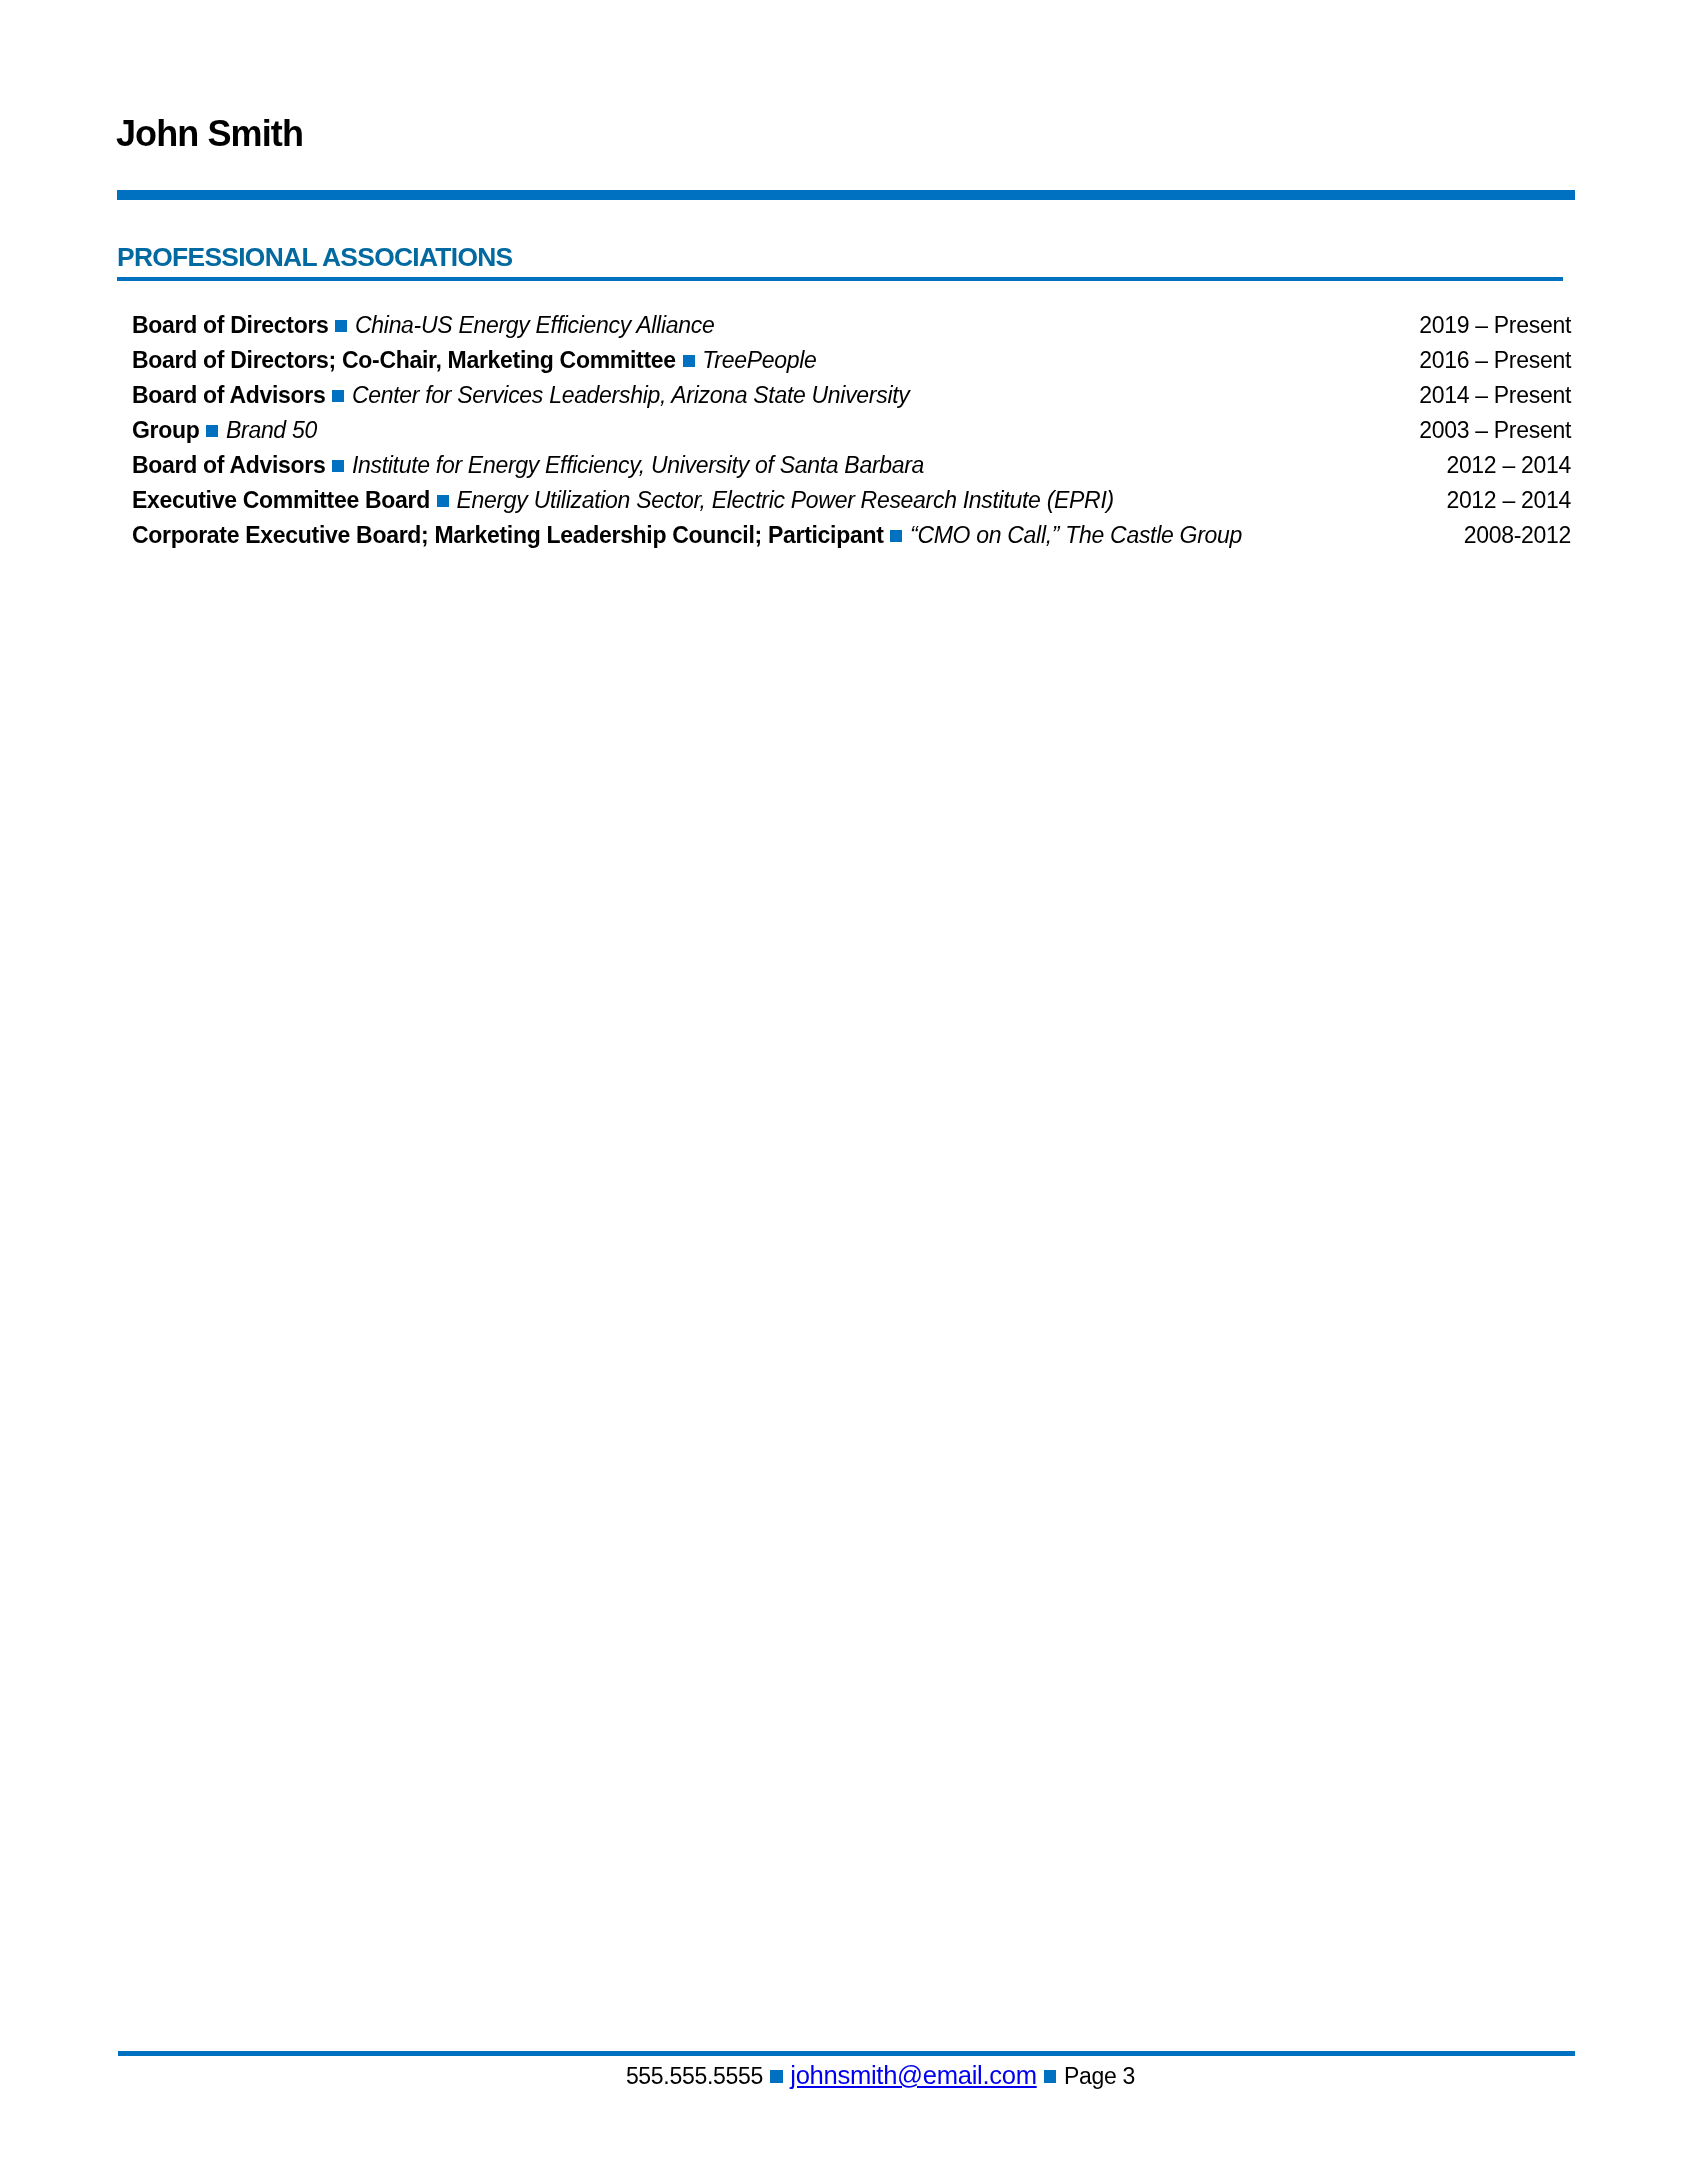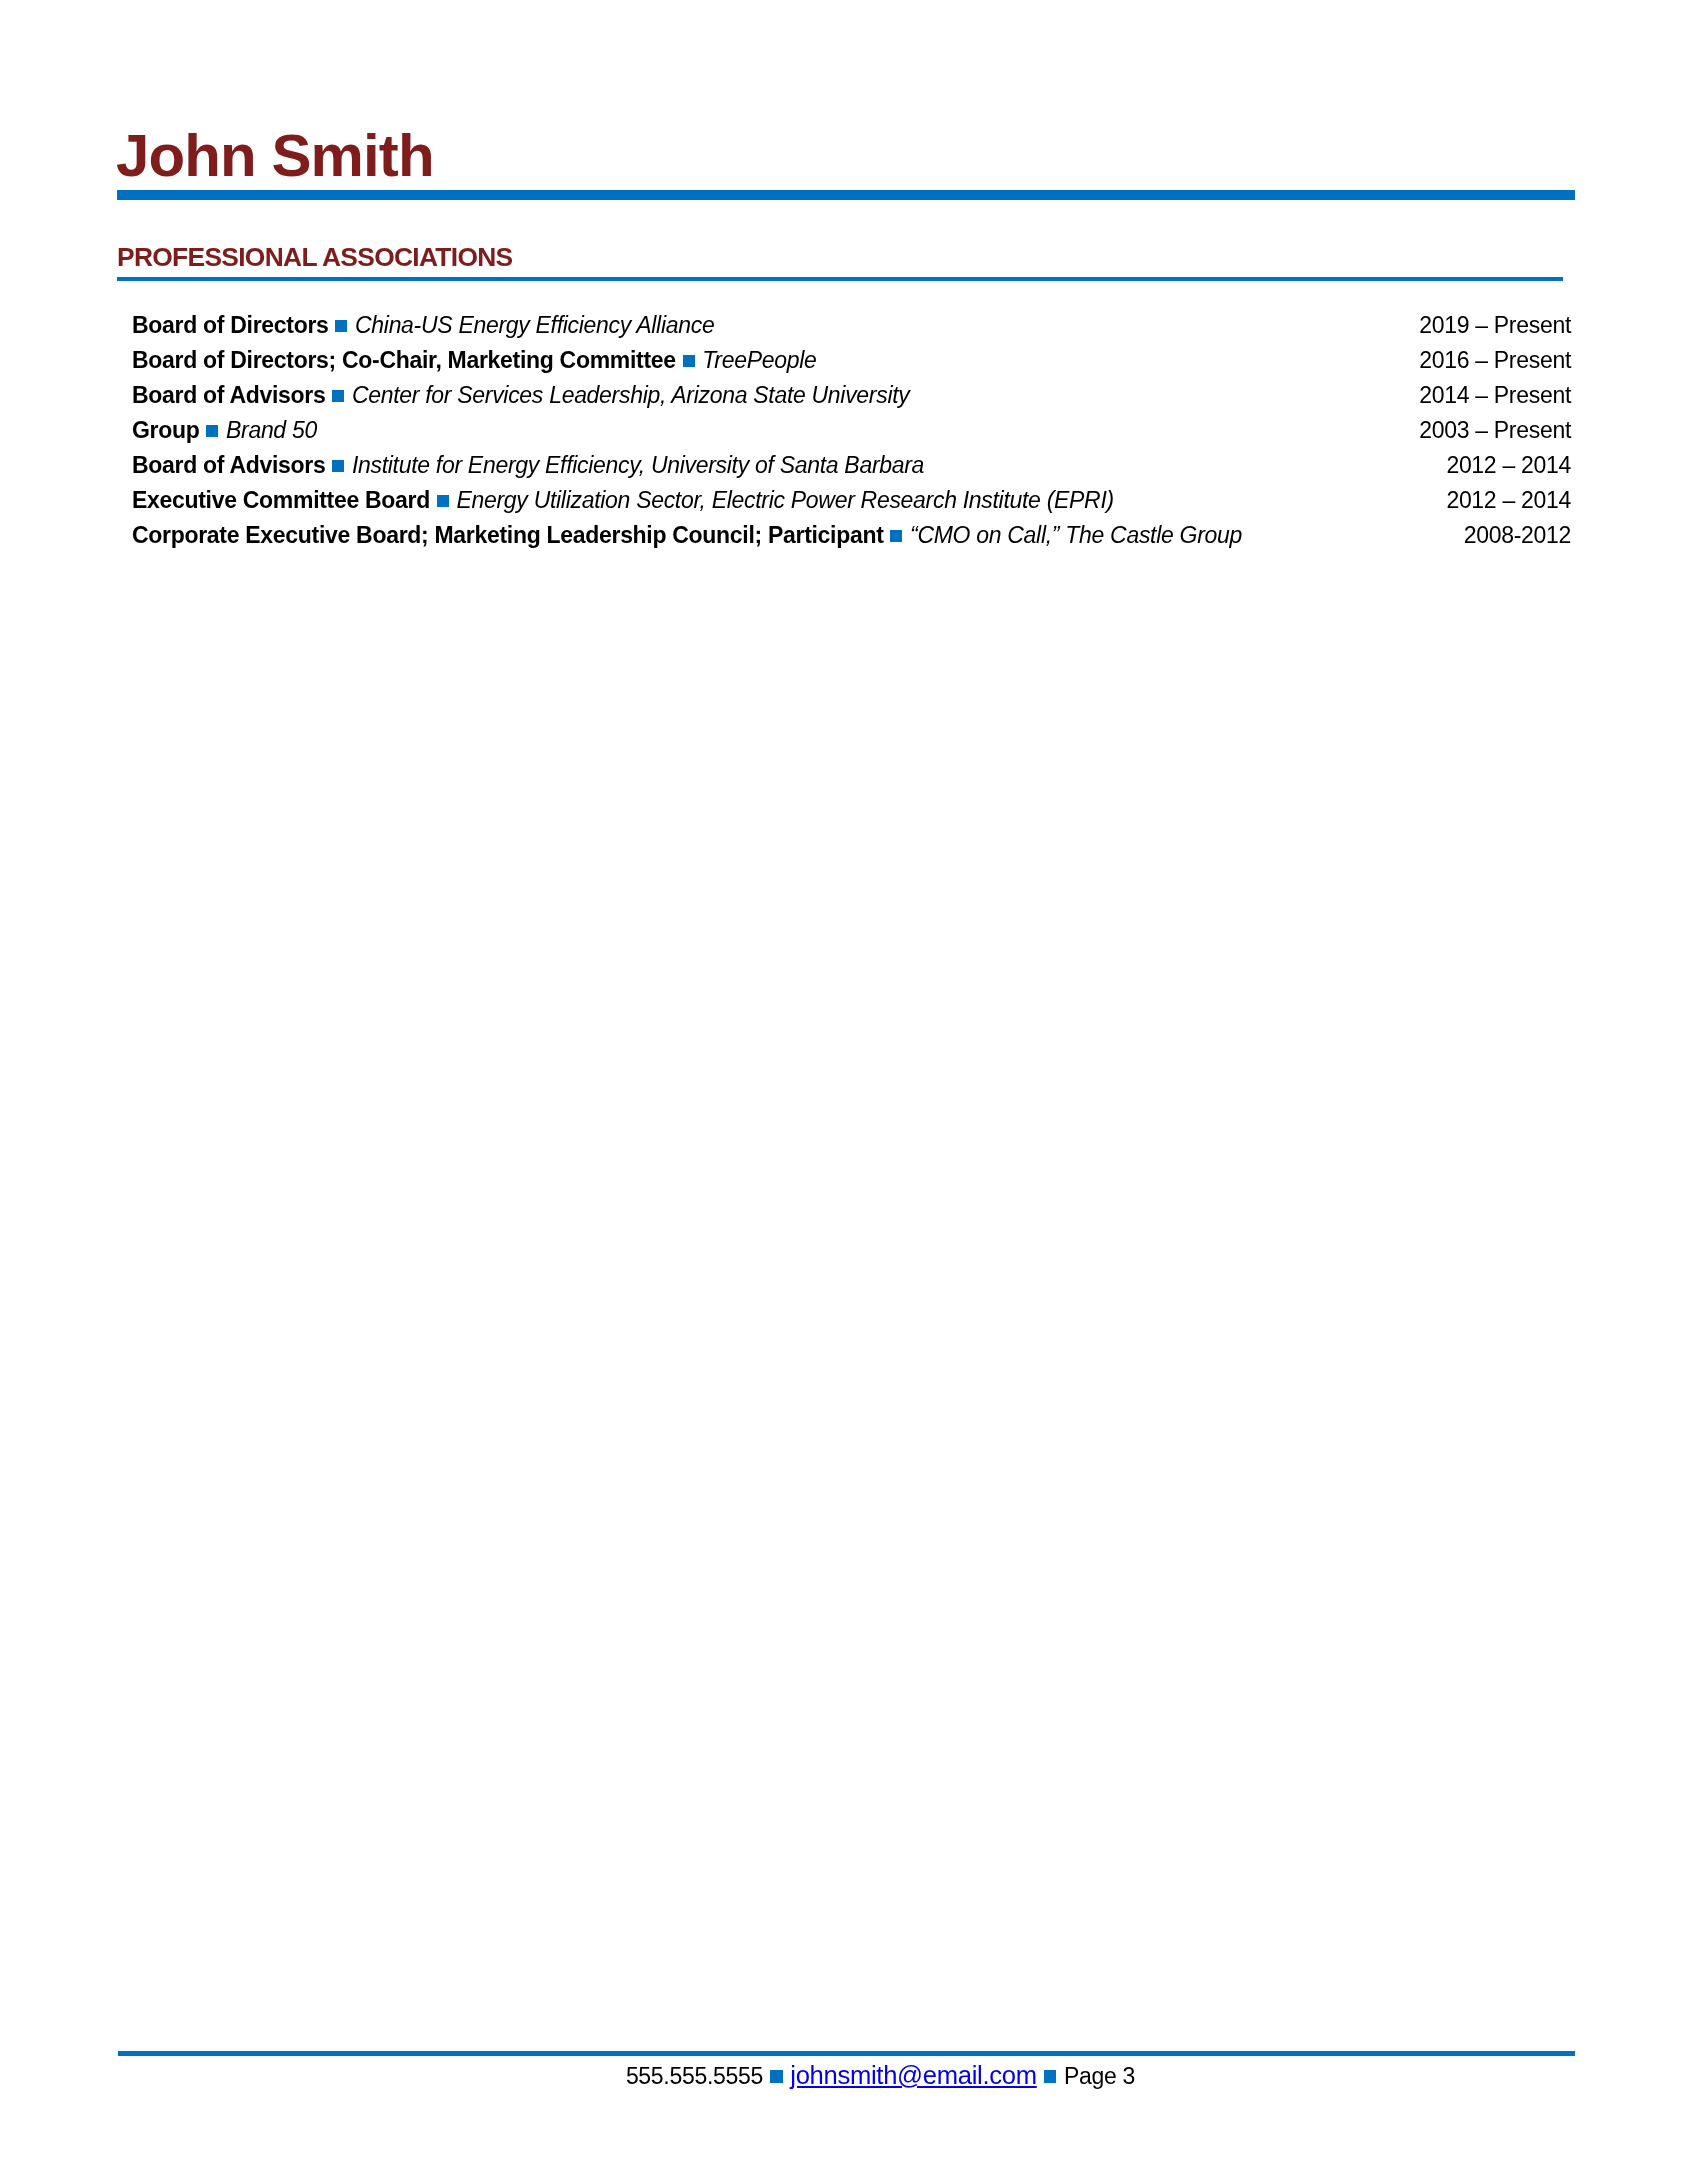--- a/index.html
+++ b/index.html
@@ -17,44 +17,44 @@
   }
   .page {
     position: absolute;
     left: 0; top: 0;
     width: 1684px;
     height: 2181px;
   }
   .name {
     position: absolute;
     left: 116px;
-    top: 126px;
-    font-size: 60px;
+    top: 116px;
+    font-size: 36px;
     font-weight: bold;
     letter-spacing: -0.9px;
-    color: #7f1d1d;
+    color: #000000;
     line-height: 1;
     white-space: nowrap;
   }
   .title-rule {
     position: absolute;
     left: 117px;
     top: 190px;
     width: 1458px;
     height: 10.2px;
     background: #0070C0;
   }
   .section-heading {
     position: absolute;
     left: 117px;
     top: 244px;
     font-size: 26.4px;
     font-weight: bold;
     letter-spacing: -0.7px;
-    color: #7f1d1d;
+    color: #0369a1;
     line-height: 1;
     white-space: nowrap;
   }
   .section-rule {
     position: absolute;
     left: 117px;
     top: 277px;
     width: 1446px;
     height: 4.3px;
     background: #0070C0;

